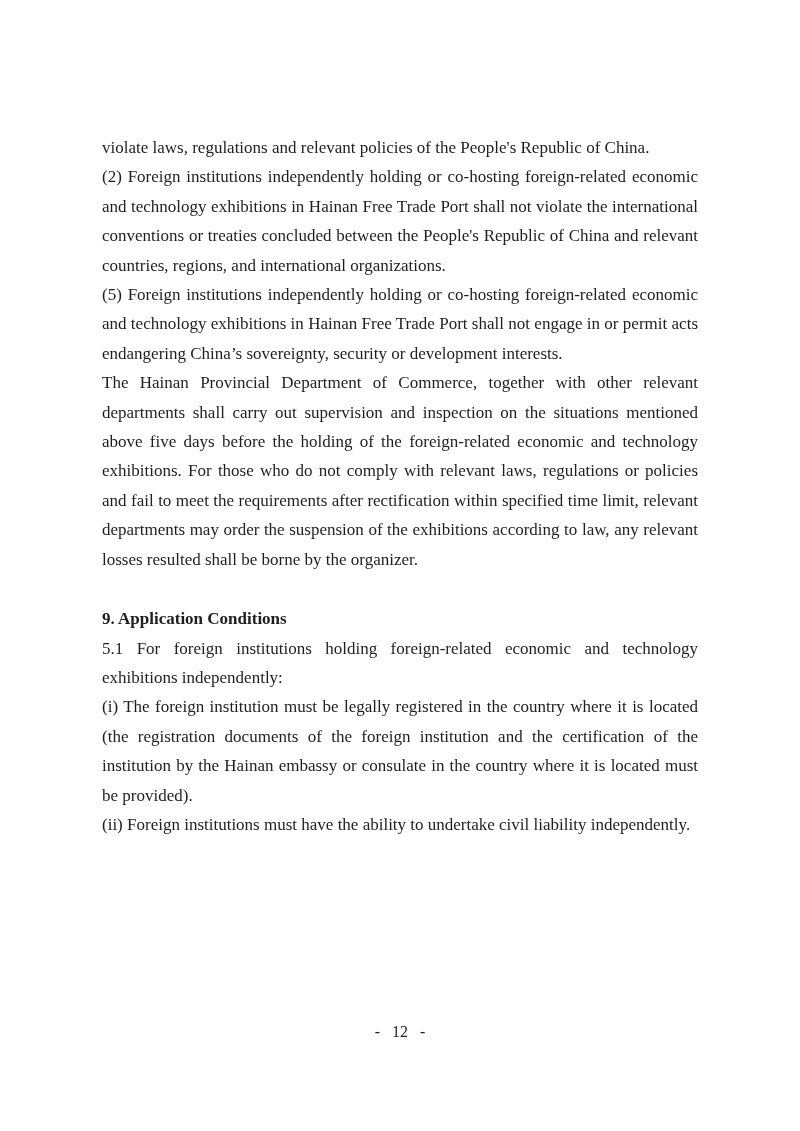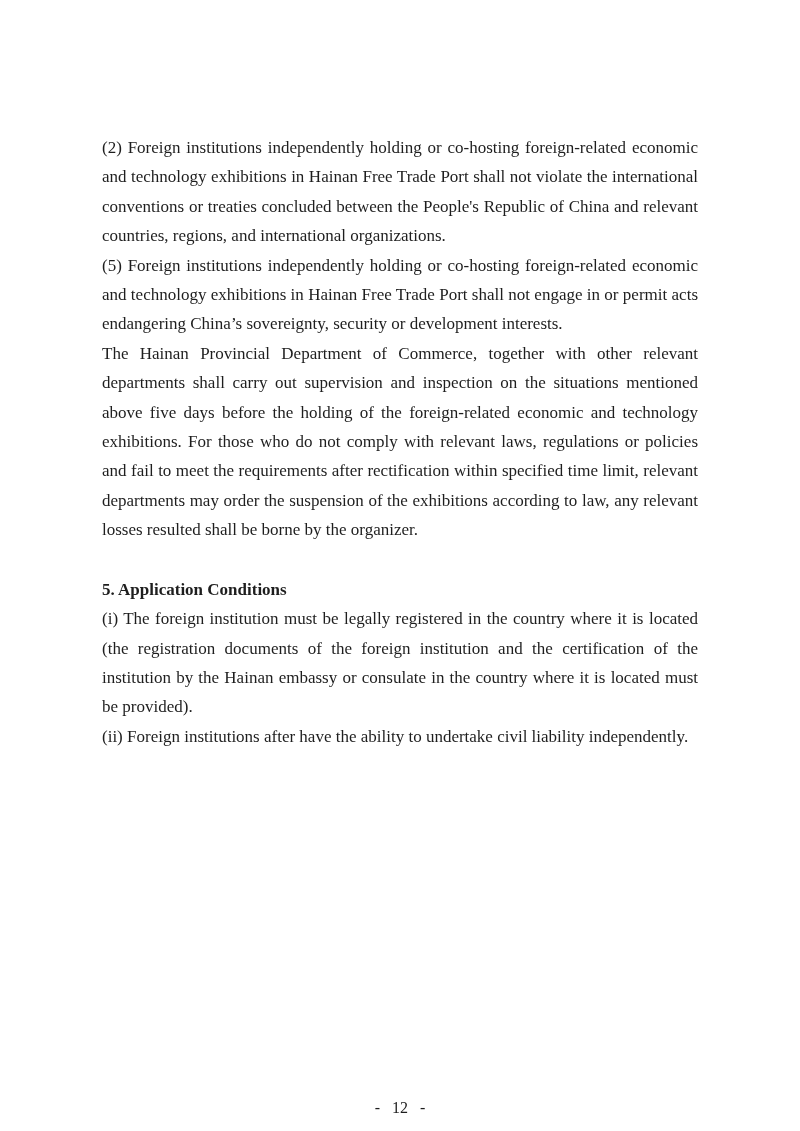--- a/index.html
+++ b/index.html
@@ -32,34 +32,36 @@
   }
   .content p.heading {
     font-weight: bold;
     text-align: left;
     margin-top: 30px;
   }
   .footer {
     position: absolute;
     left: 0;
     right: 0;
-    top: 1096px;
+    top: 1020px;
     text-align: center;
     font-size: 16px;
     line-height: 24px;
     word-spacing: 8px;
     color: #1e1e1e;
   }
 </style>
 </head>
 <body>
 
 <div class="page">
   <div class="content">
+    <p>violate laws, regulations and relevant policies of the People's Republic of China.</p>
     <p>(2) Foreign institutions independently holding or co-hosting foreign-related economic and technology exhibitions in Hainan Free Trade Port shall not violate the international conventions or treaties concluded between the People's Republic of China and relevant countries, regions, and international organizations.</p>
     <p>(5) Foreign institutions independently holding or co-hosting foreign-related economic and technology exhibitions in Hainan Free Trade Port shall not engage in or permit acts endangering China’s sovereignty, security or development interests.</p>
     <p>The Hainan Provincial Department of Commerce, together with other relevant departments shall carry out supervision and inspection on the situations mentioned above five days before the holding of the foreign-related economic and technology exhibitions. For those who do not comply with relevant laws, regulations or policies and fail to meet the requirements after rectification within specified time limit, relevant departments may order the suspension of the exhibitions according to law, any relevant losses resulted shall be borne by the organizer.</p>
-    <p class="heading">5. Application Conditions</p>
+    <p class="heading">9. Application Conditions</p>
+    <p>5.1 For foreign institutions holding foreign-related economic and technology exhibitions independently:</p>
     <p>(i) The foreign institution must be legally registered in the country where it is located (the registration documents of the foreign institution and the certification of the institution by the Hainan embassy or consulate in the country where it is located must be provided).</p>
-    <p>(ii) Foreign institutions after have the ability to undertake civil liability independently.</p>
+    <p>(ii) Foreign institutions must have the ability to undertake civil liability independently.</p>
   </div>
   <div class="footer">- 12 -</div>
 </div>
 
 </body></html>

